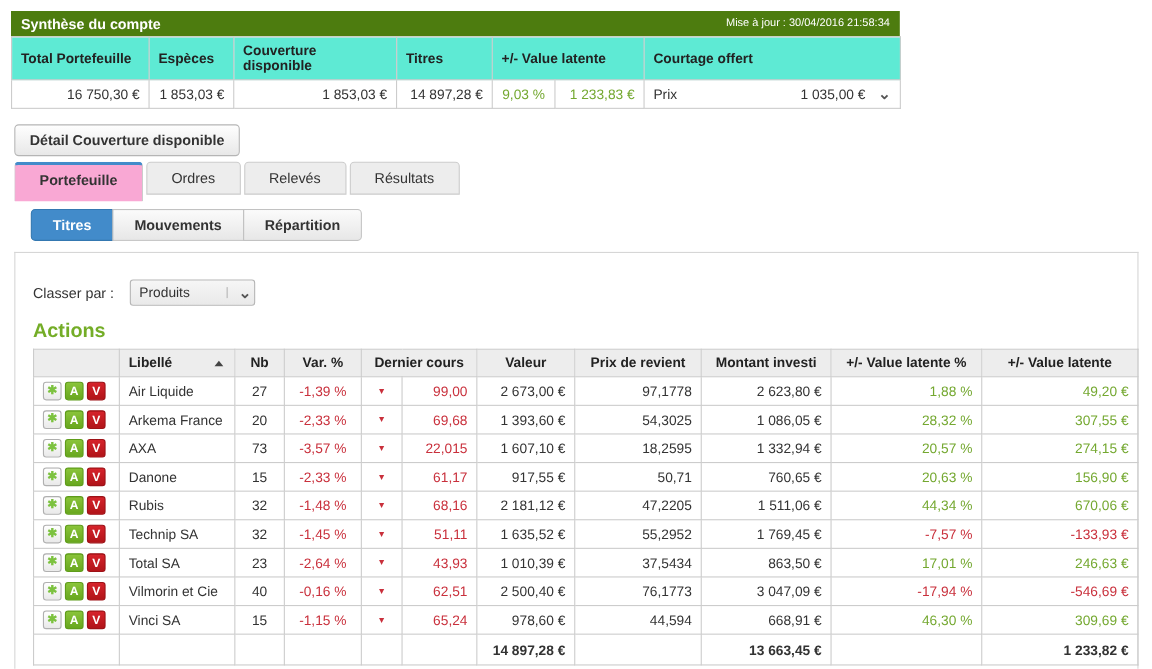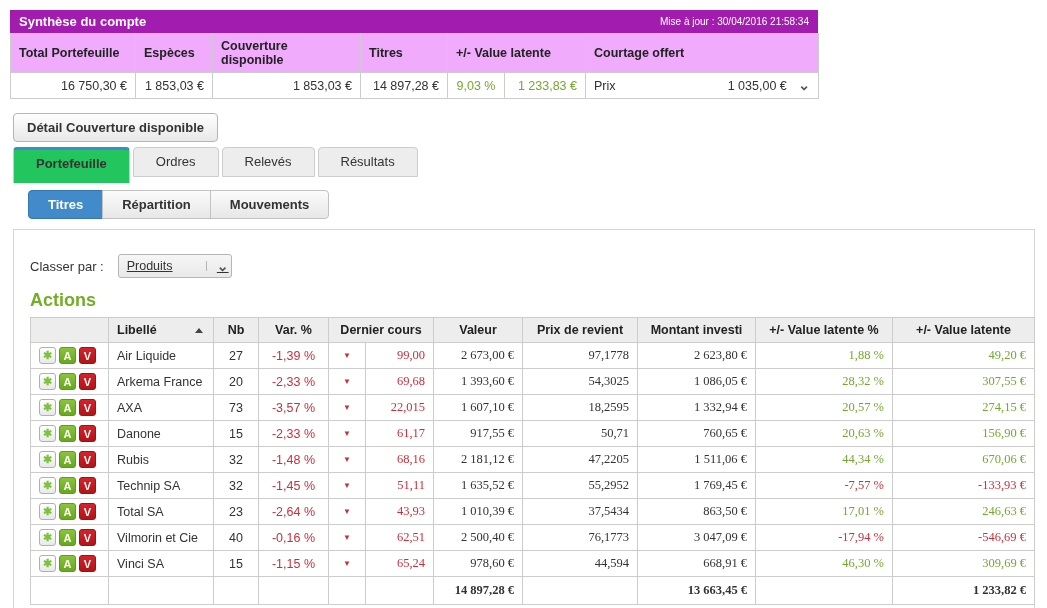--- a/index.html
+++ b/index.html
@@ -4,29 +4,29 @@
 <style>
   * { box-sizing: border-box; margin: 0; padding: 0; }
   body {
     width: 1047px; height: 608px; background: #fff;
     font-family: "Liberation Sans", sans-serif; font-size: 13px; color: #333;
     overflow: hidden;
   }
   
   .summary-panel { margin: 10px 0 0 10px; width: 808px; }
   .summary-header {
-    background: #a21caf; color: #fff; height: 23px;
+    background: #4d7c0f; color: #fff; height: 23px;
     display: flex; justify-content: space-between; align-items: center;
     padding: 0 9px;
   }
   .summary-header .t { font-weight: bold; font-size: 13px; }
   .summary-header .u { font-size: 10px; }
   table.sum { border-collapse: collapse; table-layout: fixed; width: 808px; font-size: 12.5px; }
   table.sum th, table.sum td { border: 1px solid #ccc; padding: 5px 8px; height: 26px; }
-  table.sum th { background: #f0abfc; font-weight: bold; text-align: left; color: #222; }
+  table.sum th { background: #5eead4; font-weight: bold; text-align: left; color: #222; }
   table.sum td { text-align: right; background: #fff; }
   td.pos, span.pos { color: #74a830; }
   td.neg, span.neg { color: #c9303c; }
   table.sum td.ctr { text-align: center; }
   td.courtage { text-align: left; }
   .courtage-inner { display: flex; justify-content: space-between; align-items: center; }
   .chev { color: #555; font-size: 14px; font-weight: bold; line-height: 10px; margin-left: 8px; cursor: pointer; }
   
   .detail-btn {
     display: inline-block; margin: 14px 0 0 13px; padding: 6px 13px;
@@ -35,21 +35,21 @@
     border: 1px solid #b5b5b5; border-radius: 4px; cursor: pointer;
   }
   
   .tabs { margin: 5px 0 0 13px; display: flex; align-items: flex-start; gap: 3px; }
   .tab {
     height: 30px; line-height: 28px; padding: 0 22px; font-size: 13px;
     background: #ededed; border: 1px solid #ccc; border-radius: 4px 4px 0 0;
     cursor: pointer; color: #333;
   }
   .tab.active {
-    height: 36px; line-height: 27px; font-weight: bold; background: #22c55e;
+    height: 36px; line-height: 27px; font-weight: bold; background: #f9a8d4;
     border-top: 3px solid #428bca; border-bottom: none;
   }
   
   .btn-group { display: inline-flex; margin: 7px 0 0 28px; }
   .sbtn {
     padding: 6px 19px; font-size: 13px; font-weight: bold; color: #333;
     background: linear-gradient(#fbfbfb, #e7e7e7);
     border: 1px solid #c2c2c2; margin-left: -1px; cursor: pointer;
   }
   .sbtn:first-child { border-radius: 4px 0 0 4px; margin-left: 0; }
@@ -58,39 +58,39 @@
   
   .content-panel {
     margin: 10px 12px 0 13px; border: 1px solid #d6d6d6; border-bottom: none;
     padding: 24px 0 8px 16px; min-height: 396px;
   }
   .filter-row { display: flex; align-items: center; }
   .filter-row label { margin-right: 14px; text-align: center; }
   .select {
     display: inline-flex; align-items: center; width: 114px; height: 24px;
     background: linear-gradient(#f6f6f6, #e9e9e9);
-    border: 1px solid #b5b5b5; border-radius: 3px; cursor: pointer; overflow: hidden; text-decoration: underline;
+    border: 1px solid #b5b5b5; border-radius: 3px; cursor: pointer; overflow: hidden;
   }
   .select .val { flex: 1; font-size: 12.5px; line-height: 22px; padding-left: 8px; color: #333; }
   .select .caret { width: 25px; border-left: 1px solid #b5b5b5; display: flex; align-items: center; justify-content: center; }
   .section-title { margin: 12px 0 6px 0; font-size: 18px; font-weight: bold; color: #74ad27; }
   
   table.pos { border-collapse: collapse; table-layout: fixed; width: 1004px; font-size: 12.5px; }
   table.pos th, table.pos td { border: 1px solid #ccc; padding: 4px 8px; height: 25px; overflow: hidden; white-space: nowrap; }
   table.pos thead th { background: #ededed; font-weight: bold; text-align: center; color: #222; }
   table.pos thead th.c-lib { text-align: left; }
   .lib-h { display: flex; align-items: center; justify-content: space-between; }
   .sort-up {
     width: 0; height: 0; display: inline-block;
     border-left: 4px solid transparent; border-right: 4px solid transparent;
     border-bottom: 5px solid #444; margin-right: 2px;
   }
   table.pos td.lib { text-align: left; }
   table.pos td.ctr { text-align: center; }
-  table.pos td.num { text-align: right; font-family: Liberation Serif, serif; }
+  table.pos td.num { text-align: right; }
   table.pos td.arr { text-align: center; font-size: 8px; padding: 4px 2px; }
   table.pos tfoot td { height: 28px; font-weight: bold; }
   
   .acts { display: flex; gap: 3px; align-items: center; }
   .ib {
     width: 17px; height: 17px; border-radius: 3px; display: inline-flex;
     align-items: center; justify-content: center; font-weight: bold; cursor: pointer;
   }
   .ib-w { background: linear-gradient(#ffffff, #e9e9e9); border: 1px solid #b0b0b0; color: #7cc23f; font-size: 11px; line-height: 17px; }
   .ib-a { background: linear-gradient(#8ac43a, #68a71e); border: 1px solid #5f9c1b; color: #fff; font-size: 11px; }
@@ -156,22 +156,22 @@
 <div class="tabs">
   <div class="tab active">Portefeuille</div>
   <div class="tab">Ordres</div>
   <div class="tab">Relevés</div>
   <div class="tab">Résultats</div>
 </div>
 
 
 <div class="btn-group">
   <div class="sbtn active">Titres</div>
+  <div class="sbtn">Mouvements</div>
   <div class="sbtn">Répartition</div>
-  <div class="sbtn">Mouvements</div>
 </div>
 
 
 <div class="content-panel">
 
   <div class="filter-row">
     <label>Classer par :</label>
     <span class="select">
       <span class="val">Produits</span>
       <span class="caret">

